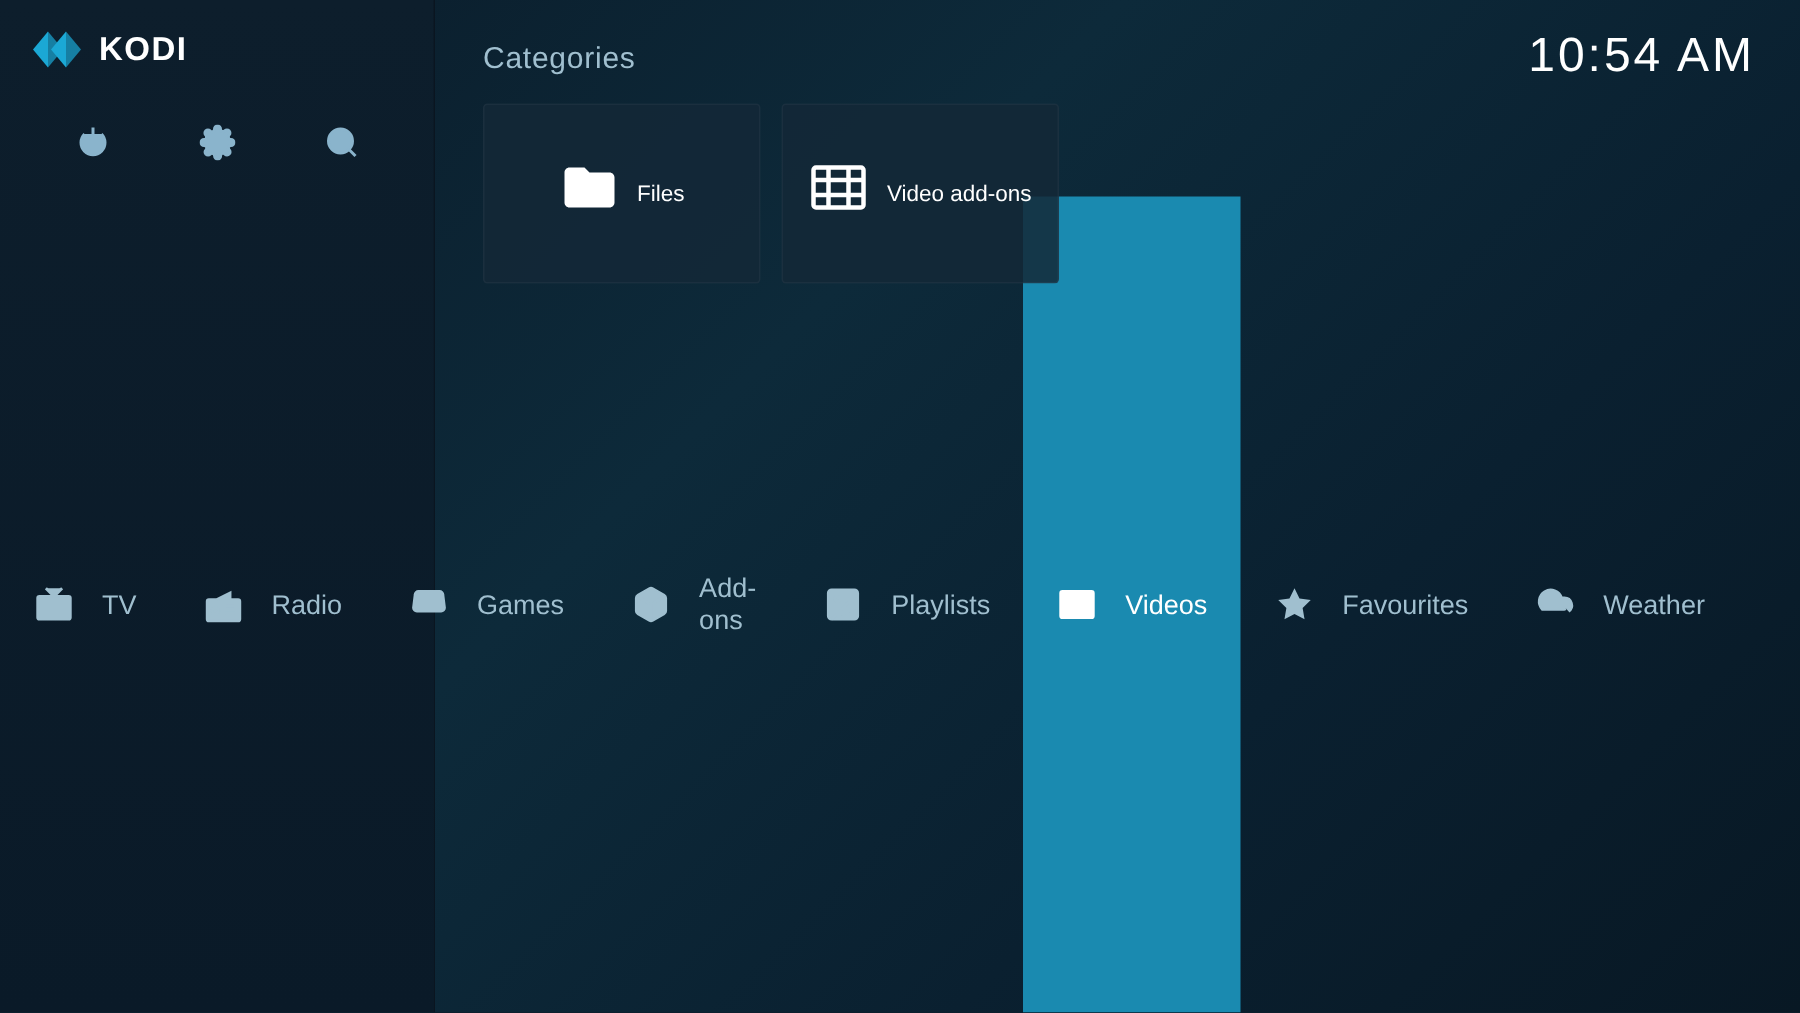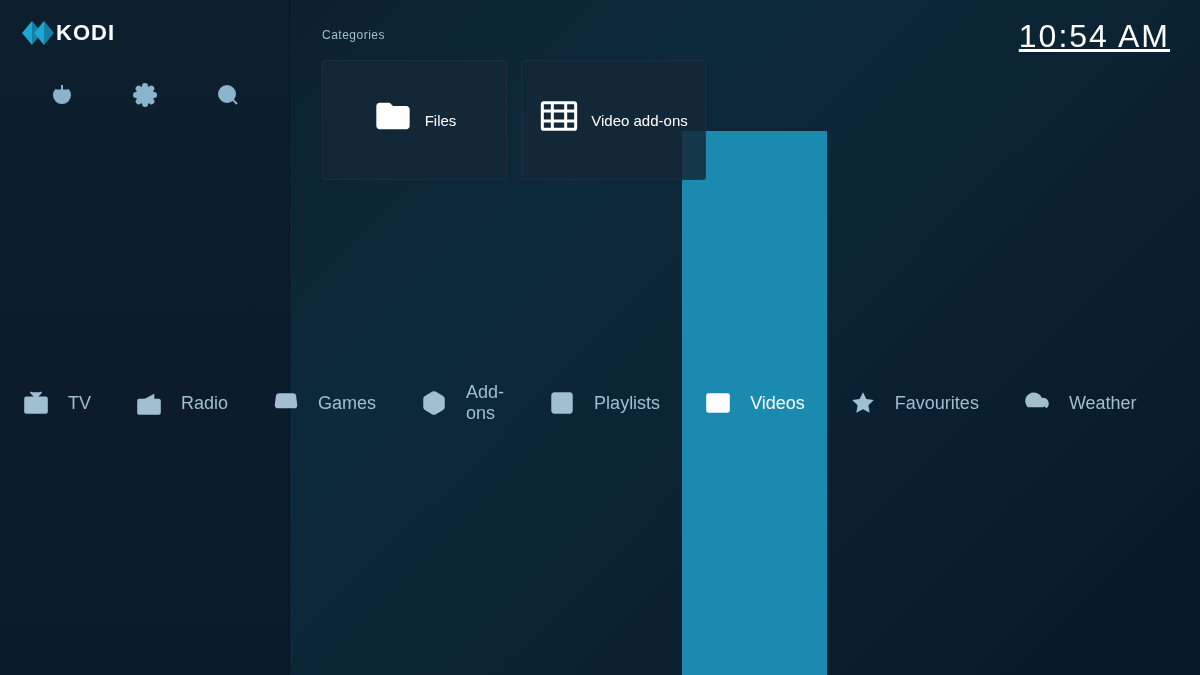--- a/index.html
+++ b/index.html
@@ -34,20 +34,21 @@
     .sidebar-header {
       display: flex;
       align-items: center;
       padding: 18px 20px;
       height: 65px;
     }
 
     .kodi-logo {
       display: flex;
       align-items: center;
+      gap: 10px;
     }
 
     .kodi-logo-icon {
       width: 36px;
       height: 36px;
     }
 
     .kodi-logo-text {
       color: white;
       font-size: 22px;
@@ -122,30 +123,29 @@
 
     
     .clock {
       position: absolute;
       top: 18px;
       right: 30px;
       color: white;
       font-size: 32px;
       font-weight: 300;
       letter-spacing: 2px;
-      text-decoration: underline;
     }
 
     .categories-section {
       padding: 28px 32px 20px;
     }
 
     .categories-title {
       color: #a0bfcf;
-      font-size: 12px;
+      font-size: 20px;
       font-weight: 400;
       margin-bottom: 18px;
       letter-spacing: 0.5px;
     }
 
     .categories-grid {
       display: flex;
       gap: 14px;
       flex-wrap: wrap;
     }

